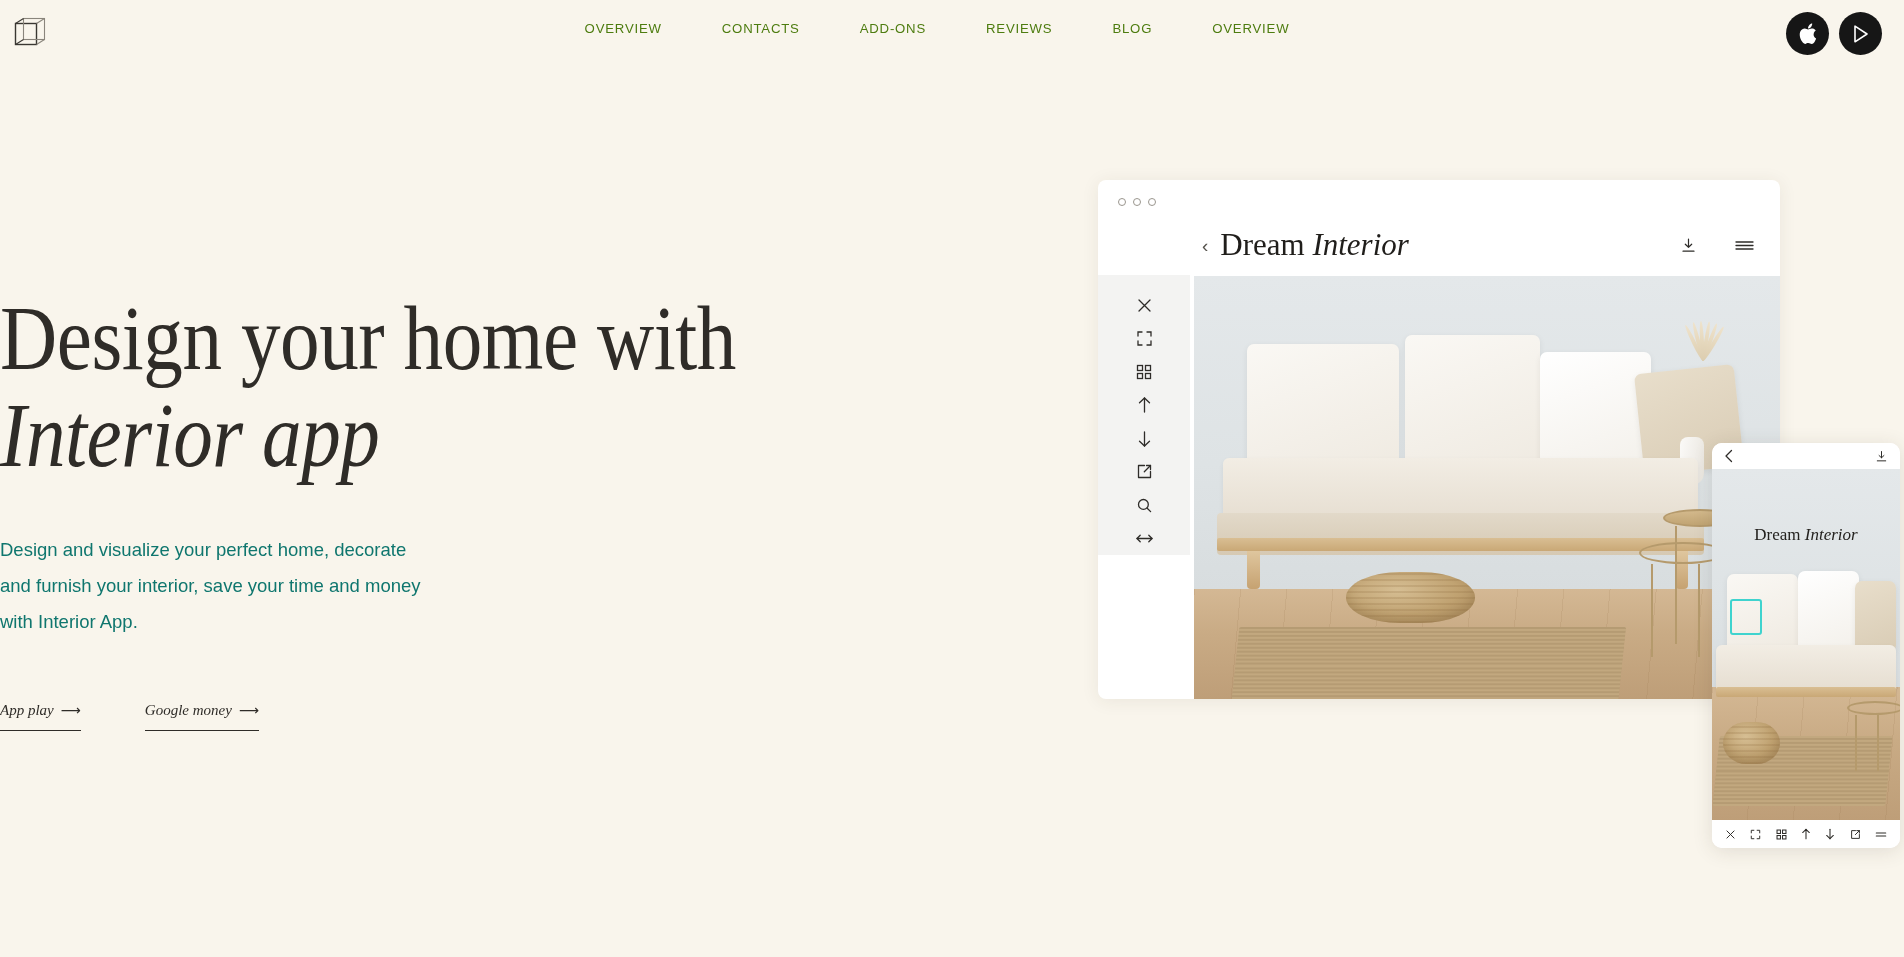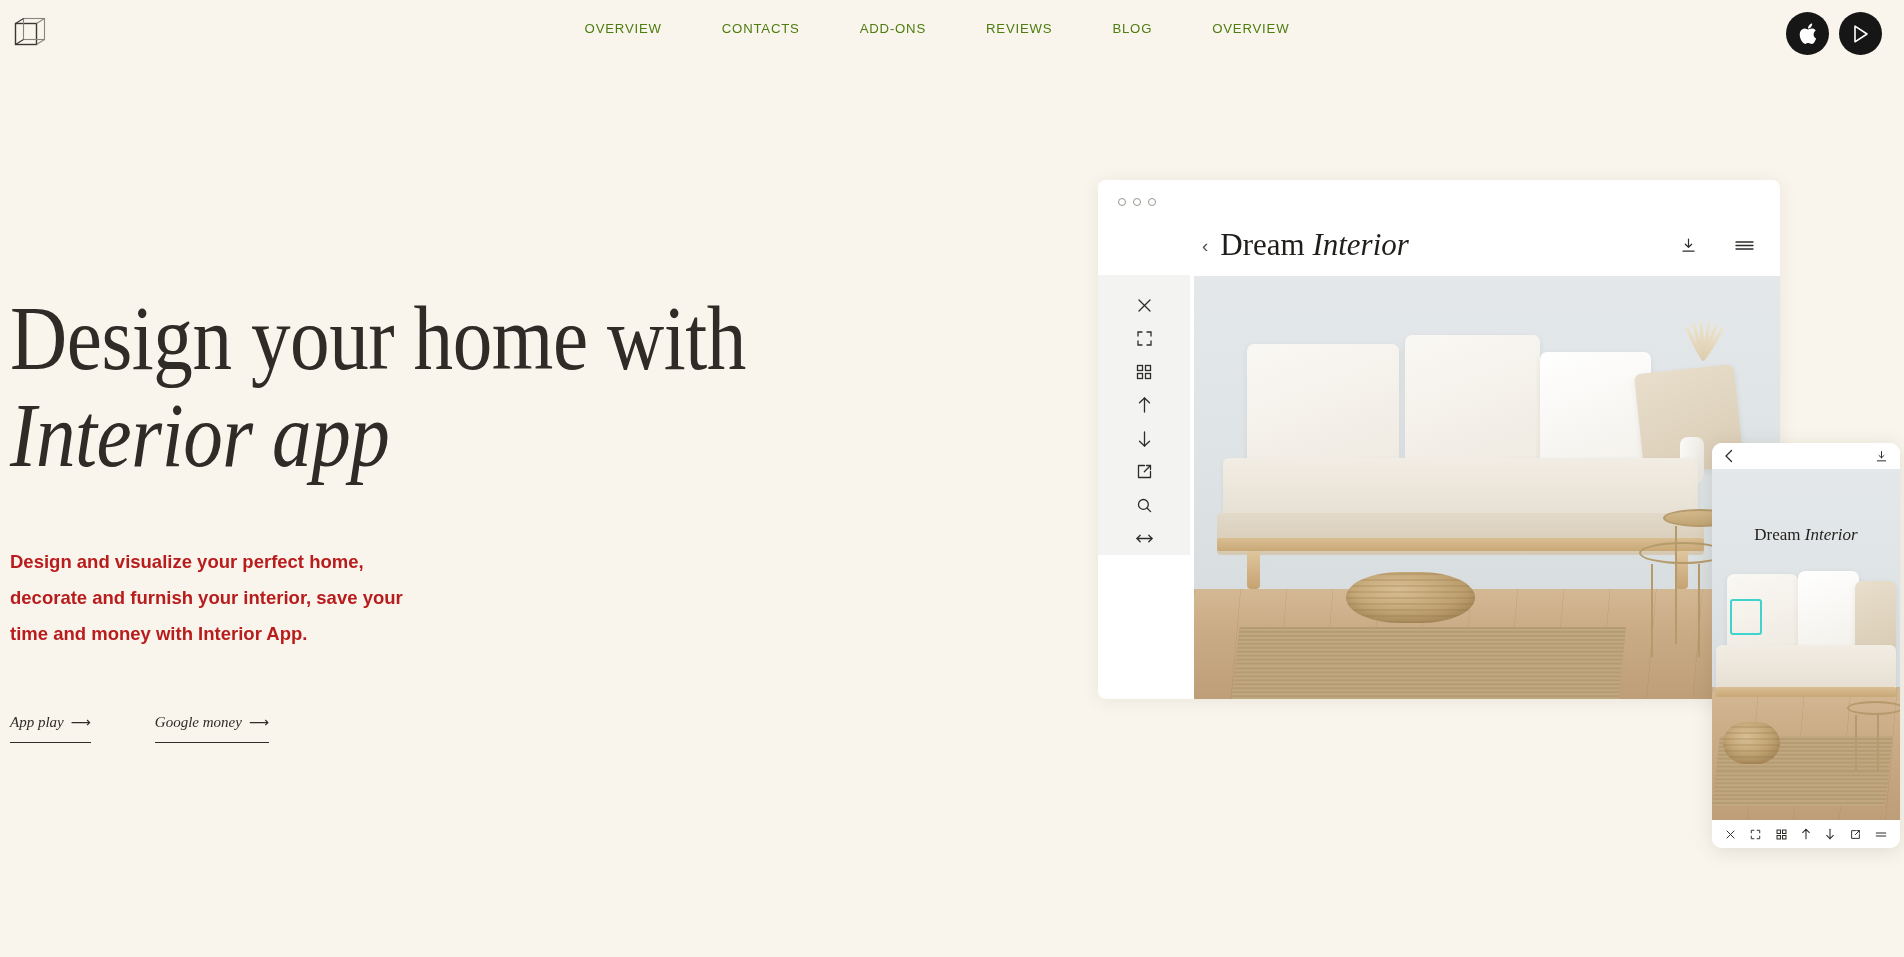--- a/index.html
+++ b/index.html
@@ -66,46 +66,46 @@
     width: 43px; height: 43px;
     border-radius: 50%;
     background: #161616;
     display: flex; align-items: center; justify-content: center;
     cursor: pointer;
   }
 
   
   .hero-left {
     position: absolute;
-    left: 10px;
+    left: 0;
     top: 290px;
     width: 880px;
   }
   .hero-title {
     font-family: "Liberation Serif", serif;
     font-size: 92px;
     line-height: 97px;
     font-weight: 400;
     color: #2F2C28;
     letter-spacing: -0.5px;
     transform: scaleX(0.86);
     transform-origin: left center;
     width: 1020px;
   }
   .hero-title .em {
     font-style: italic;
   }
   .hero-sub {
-    margin-top: 60px;
+    margin-top: 48px;
     font-family: "Liberation Sans", sans-serif;
     font-size: 18.5px;
     line-height: 36px;
-    color: #b91c1c;
+    color: #0f766e;
     max-width: 430px;
-    font-weight: 700;
+    font-weight: 400;
   }
   .store-links {
     margin-top: 62px;
     display: flex;
     gap: 64px;
   }
   .store-link {
     font-family: "Liberation Serif", serif;
     font-style: italic;
     font-size: 15px;

